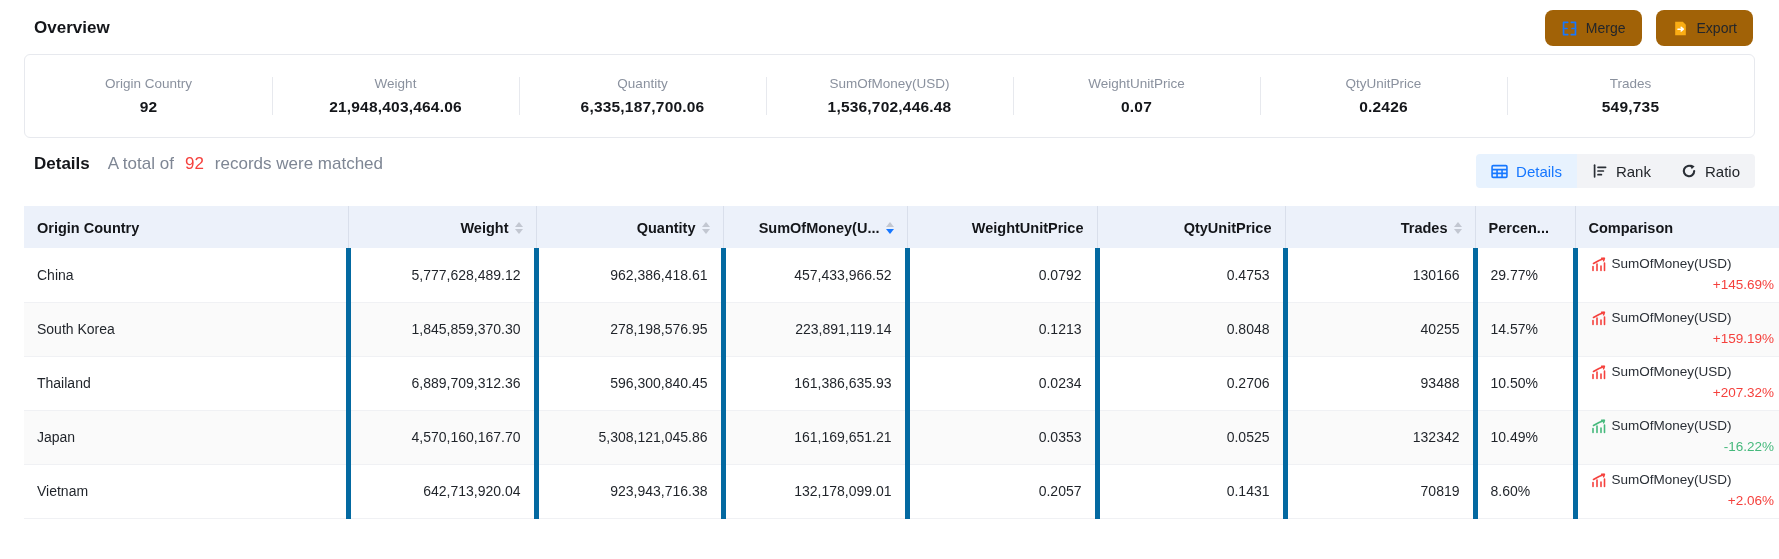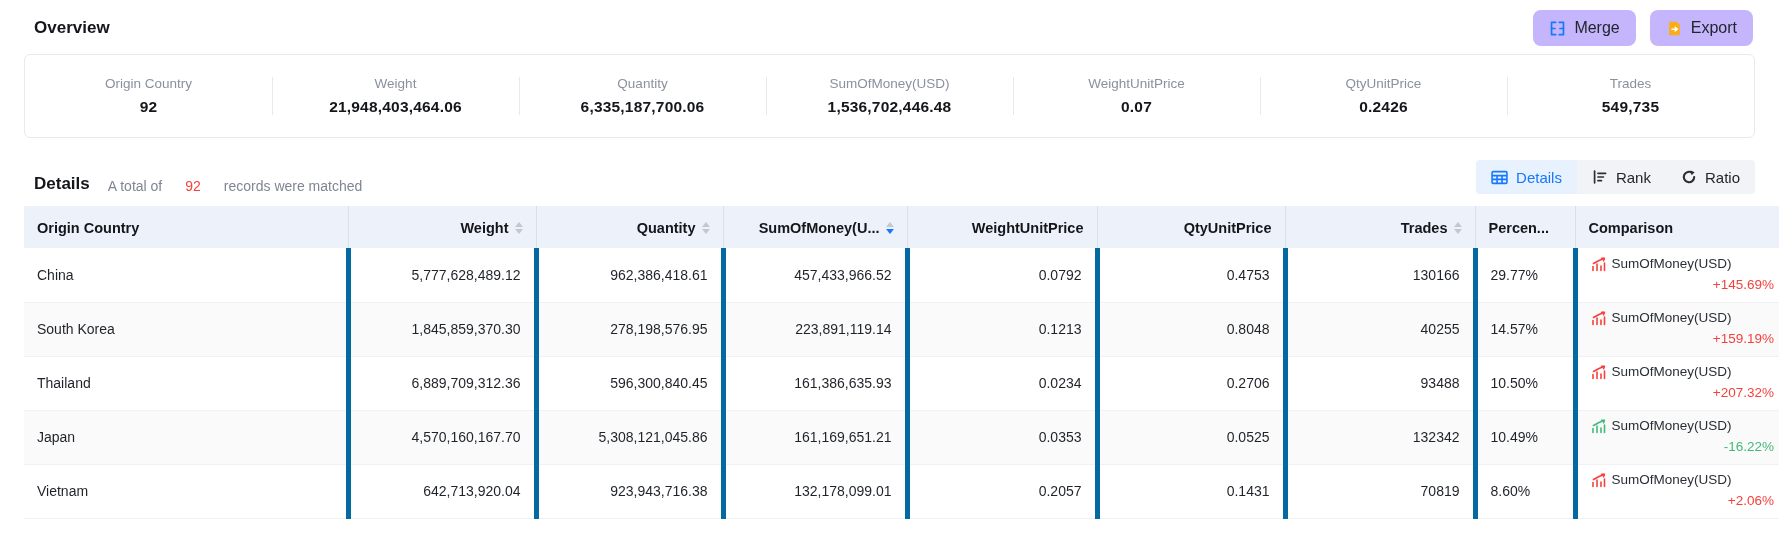--- a/index.html
+++ b/index.html
@@ -5,37 +5,37 @@
   * { margin:0; padding:0; box-sizing:border-box; }
   html,body { width:1779px; height:559px; background:#fff; overflow:hidden;
               font-family:"Liberation Sans","DejaVu Sans",sans-serif; color:#1f2329; }
   .page { padding:0 24px; }
 
   
   .topbar { display:flex; align-items:center; justify-content:space-between; padding:12px 2px 10px 10px; height:54px; }
   .page-title { font-size:17px; font-weight:700; color:#14161a; }
   .topbar-actions { display:flex; gap:14px; }
   .btn-soft { display:flex; align-items:center; gap:8px; border:none; cursor:pointer;
-              background:#c4b5fd; border-radius:8px; height:36px; padding:0 16px;
-              font-size:16px; color:#23262b; font-family:inherit; }
+              background:#a16207; border-radius:8px; height:36px; padding:0 16px;
+              font-size:14px; color:#23262b; font-family:inherit; }
   .btn-soft svg { display:block; }
 
   
   .stats-card { display:flex; align-items:stretch; border:1px solid #e7e9ee; border-radius:6px;
                 height:84px; margin:0 0 16px 0; }
   .stat { flex:1 1 0; display:flex; flex-direction:column; align-items:center; justify-content:center;
           gap:7px; position:relative; }
   .stat + .stat::before { content:""; position:absolute; left:0; top:22px; bottom:22px; width:1px; background:#e7e9ee; }
   .stat-label { font-size:13.5px; color:#8a919e; }
   .stat-value { font-size:15.5px; font-weight:700; color:#14161a; letter-spacing:.2px; }
 
   
-  .details-bar { display:flex; align-items:flex-end; height:40px; margin:6px 0 12px 0; }
+  .details-bar { display:flex; align-items:flex-start; height:40px; margin:6px 0 12px 0; }
   .details-title { font-size:17px; font-weight:700; color:#14161a; margin-left:10px; }
-  .match-summary { margin-left:18px; font-size:14px; color:#7e8694; display:flex; gap:23px; }
+  .match-summary { margin-left:18px; font-size:17px; color:#7e8694; display:flex; gap:11px; }
   .match-count { color:#f5413d; }
   .view-switch { margin-left:auto; display:flex; }
   .view-btn { display:flex; align-items:center; gap:8px; border:none; cursor:pointer;
               background:#f2f3f6; height:34px; padding:0 15px; font-size:15px; color:#23262b;
               font-family:inherit; }
   .view-btn:first-child { border-radius:4px 0 0 4px; }
   .view-btn:last-child  { border-radius:0 4px 4px 0; }
   .view-btn.active { background:#e7f2fe; color:#1677ff; }
   .view-btn svg { display:block; }
 

